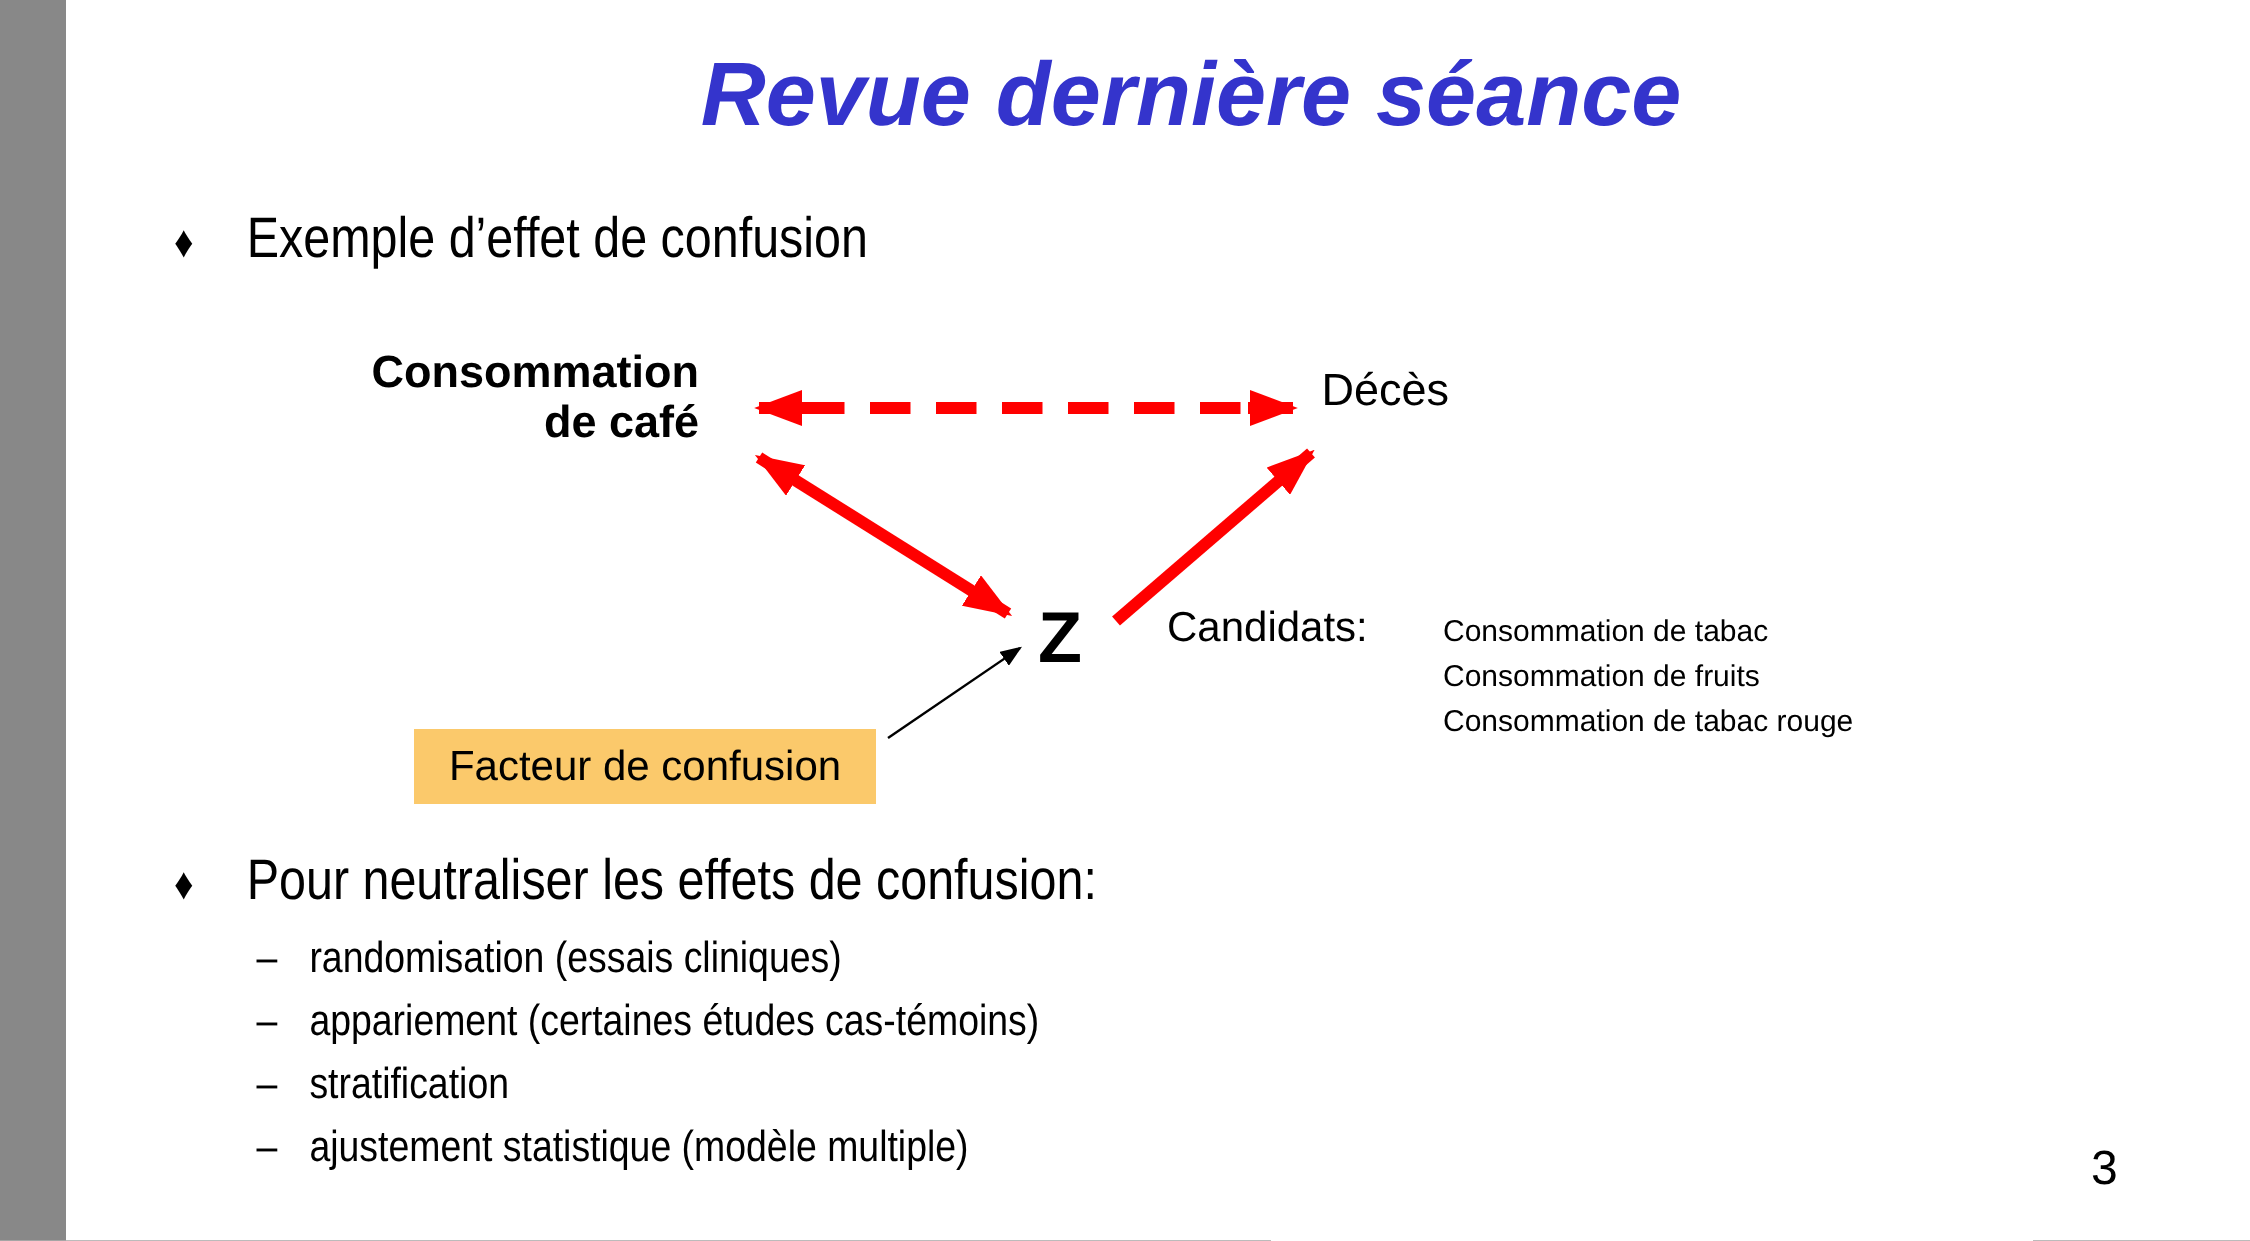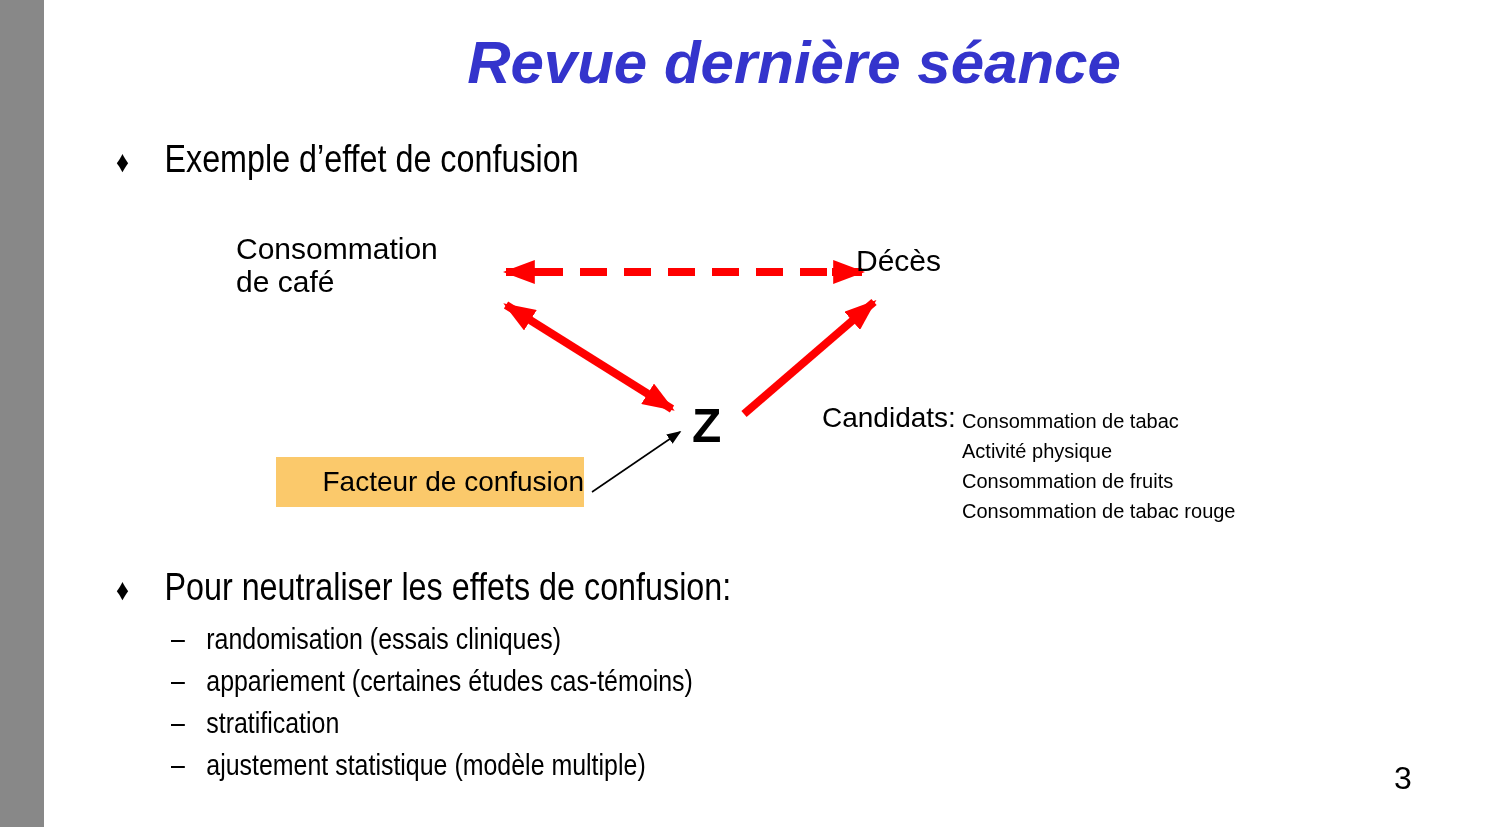--- a/index.html
+++ b/index.html
@@ -39,38 +39,38 @@
     position: absolute; left: 127px; top: 618px;
     font-size: 29px;
     transform: scaleX(0.86); transform-origin: 0 0;
   }
   .sub-bullets .row { line-height: 42px; white-space: nowrap; }
   .sub-bullets .smark { display: inline-block; width: 41px; }
 
   
   .cafe-label {
     position: absolute; left: 192px; top: 232px; width: 230px;
-    text-align: left; font-size: 30px; line-height: 33px;
+    text-align: right; font-size: 30px; line-height: 33px; font-weight: bold;
   }
   .deces-label {
-    position: absolute; left: 812px; top: 246px;
+    position: absolute; left: 837px; top: 246px;
     font-size: 30px; line-height: 1;
   }
   .z-label {
     position: absolute; left: 648px; top: 404px;
     font-size: 48px; line-height: 0.9; font-weight: bold;
   }
   .confounder-box {
-    position: absolute; left: 232px; top: 457px;
+    position: absolute; left: 232px; top: 486px;
     width: 308px; height: 50px;
     background: var(--color-box, #FBC96B);
-    text-align: right; font-size: 28px; line-height: 50px;
+    text-align: center; font-size: 28px; line-height: 50px;
   }
   .candidates-label {
-    position: absolute; left: 778px; top: 404px;
+    position: absolute; left: 734px; top: 404px;
     font-size: 28px; line-height: 1;
   }
   .candidates-list {
     position: absolute; left: 918px; top: 406px;
     font-size: 20px; line-height: 30px;
   }
   .page-number {
     position: absolute; left: 1350px; top: 762px;
     font-size: 32px; line-height: 1; 
   }
@@ -126,21 +126,20 @@
   <div class="deces-label">Décès</div>
   <div class="z-label">Z</div>
 
   <div class="confounder-box">
     <span>Facteur de confusion</span>
   </div>
 
   <div class="candidates-label">Candidats:</div>
   <div class="candidates-list">
     <div>Consommation de tabac</div>
-    <div>Activité physique</div>
     <div>Consommation de fruits</div>
     <div>Consommation de tabac rouge</div>
   </div>
 
   <div class="bullet bullet-2">
     <span class="bmark">♦</span><span class="btext">Pour neutraliser les effets de confusion:</span>
   </div>
 
   <div class="sub-bullets">
     <div class="row">

